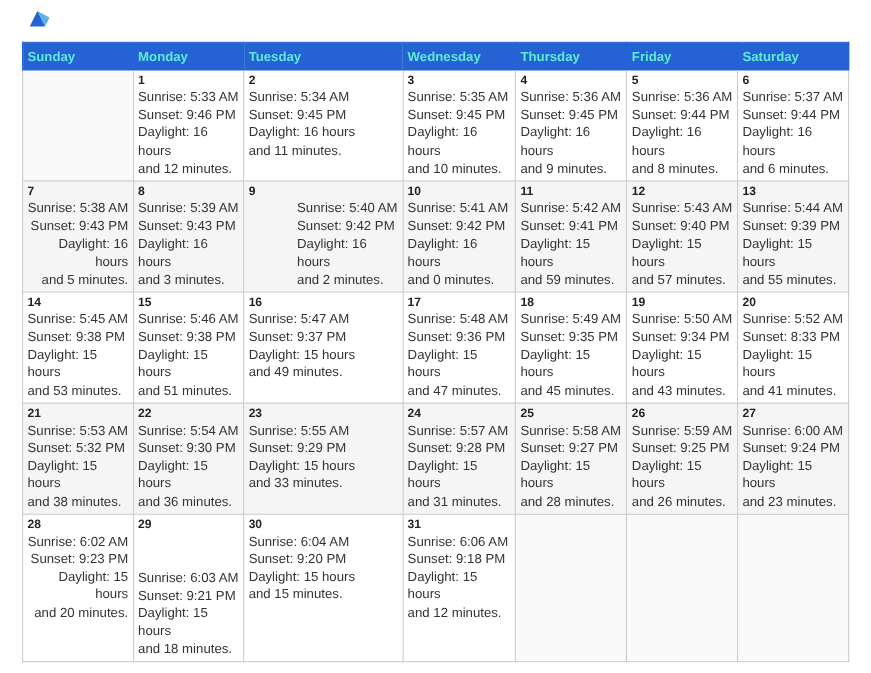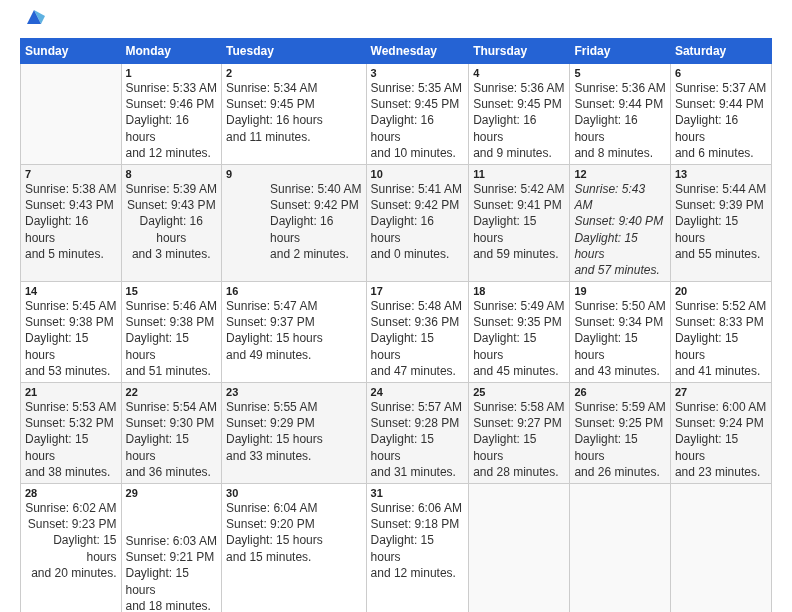--- a/index.html
+++ b/index.html
@@ -43,21 +43,21 @@
       font-size: 15px;
       color: #333;
     }
     table {
       width: 100%;
       border-collapse: collapse;
       font-size: 10.5px;
     }
     thead tr th {
       background-color: #2563d4;
-      color: #ffffff;
+      color: #5eead4;
       padding: 5px 4px;
       text-align: left;
       font-size: 12px;
       font-weight: bold;
       border: 1px solid #2563d4;
     }
     tbody tr td {
       border: 1px solid #ccc;
       padding: 3px 4px;
       vertical-align: top;
@@ -159,28 +159,28 @@
             <span class="day-number">6</span>
             <div class="day-info" style="white-space: pre-line;">Sunrise: 5:37 AM
 Sunset: 9:44 PM
 Daylight: 16 hours
 and 6 minutes.</div>
           </td>
         </tr>
         <tr>
           <td>
             <span class="day-number">7</span>
-            <div class="day-info" style="white-space: pre-line;">Sunrise: 5:38 AM
+            <div class="day-info" style="white-space: pre-line; text-align: right;">Sunrise: 5:38 AM
 Sunset: 9:43 PM
 Daylight: 16 hours
 and 5 minutes.</div>
           </td>
           <td>
             <span class="day-number">8</span>
-            <div class="day-info" style="white-space: pre-line; text-align: center;">Sunrise: 5:39 AM
+            <div class="day-info" style="white-space: pre-line;">Sunrise: 5:39 AM
 Sunset: 9:43 PM
 Daylight: 16 hours
 and 3 minutes.</div>
           </td>
           <td>
             <span class="day-number">9</span>
             <div class="day-info" style="white-space: pre-line; margin-left: 44px;">Sunrise: 5:40 AM
 Sunset: 9:42 PM
 Daylight: 16 hours
 and 2 minutes.</div>
@@ -194,21 +194,21 @@
           </td>
           <td>
             <span class="day-number">11</span>
             <div class="day-info" style="white-space: pre-line;">Sunrise: 5:42 AM
 Sunset: 9:41 PM
 Daylight: 15 hours
 and 59 minutes.</div>
           </td>
           <td>
             <span class="day-number">12</span>
-            <div class="day-info" style="white-space: pre-line; font-style: italic;">Sunrise: 5:43 AM
+            <div class="day-info" style="white-space: pre-line;">Sunrise: 5:43 AM
 Sunset: 9:40 PM
 Daylight: 15 hours
 and 57 minutes.</div>
           </td>
           <td>
             <span class="day-number">13</span>
             <div class="day-info" style="white-space: pre-line;">Sunrise: 5:44 AM
 Sunset: 9:39 PM
 Daylight: 15 hours
 and 55 minutes.</div>

